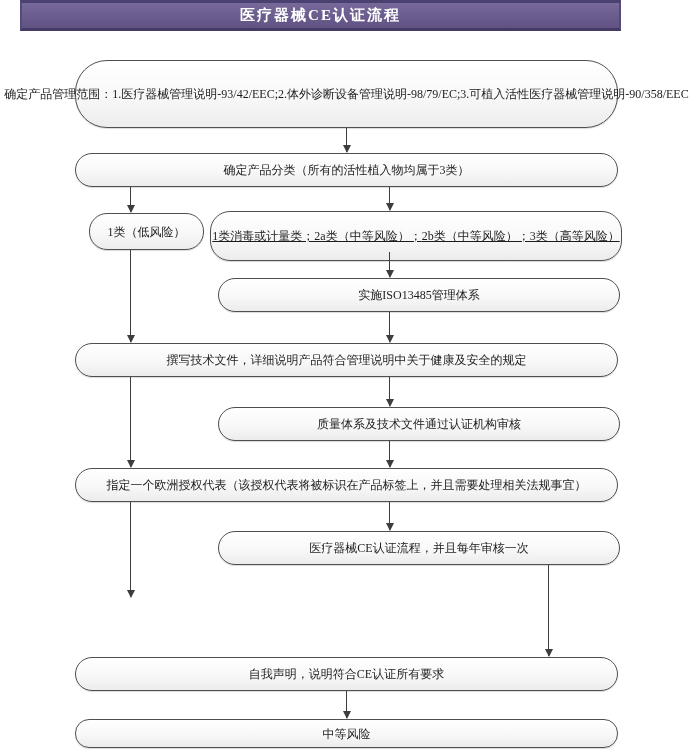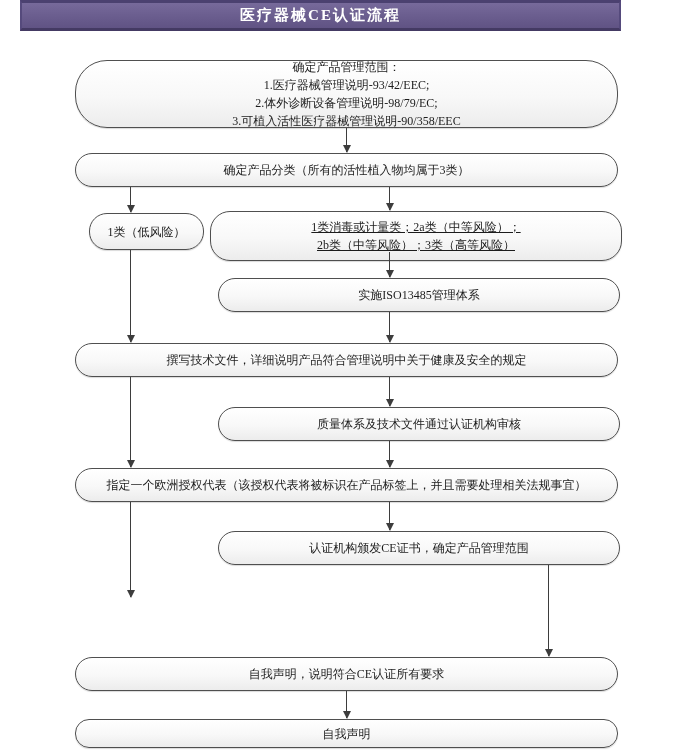--- a/index.html
+++ b/index.html
@@ -13,21 +13,21 @@
     border-top:3px solid #4b4170;border-bottom:3px solid #443a63;
     border-left:2px solid #554a7c;border-right:2px solid #554a7c;
     display:flex;align-items:center;justify-content:center;
     color:#ffffff;font-size:15px;font-weight:bold;letter-spacing:2px;margin-left:20px;
   }
   .node{
     position:absolute;box-sizing:border-box;
     border:1px solid #4f4f4f;
     background:linear-gradient(180deg,#ffffff 0%,#f8f8f8 55%,#ececec 100%);
     box-shadow:0 1px 1px rgba(0,0,0,0.15);
-    display:flex;flex-direction:column;align-items:center;justify-content:center;
+    display:flex;flex-direction:row;align-items:center;justify-content:center;
     text-align:center;font-size:12px;color:#1c1c1c;line-height:1.5;white-space:nowrap;
   }
   
   #n-scope   {left:75px; top:60px;  width:543px;height:68px;border-radius:32px;}
   #n-classify{left:75px; top:153px; width:543px;height:34px;border-radius:17px;}
   #n-class1  {left:89px; top:213px; width:115px;height:37px;border-radius:18px;}
   #n-class2  {left:210px;top:211px; width:412px;height:50px;border-radius:20px;text-decoration:underline;}
   #n-iso     {left:218px;top:278px; width:402px;height:34px;border-radius:17px;}
   #n-techfile{left:75px; top:343px; width:543px;height:34px;border-radius:17px;}
   #n-audit   {left:218px;top:407px; width:402px;height:34px;border-radius:17px;}
@@ -83,30 +83,30 @@
 
   <div class="node" id="n-audit">
     <div>质量体系及技术文件通过认证机构审核</div>
   </div>
 
   <div class="node" id="n-rep">
     <div>指定一个欧洲授权代表（该授权代表将被标识在产品标签上，并且需要处理相关法规事宜）</div>
   </div>
 
   <div class="node" id="n-cert">
-    <div>认证机构颁发CE证书，确定产品管理范围</div>
+    <div>医疗器械CE认证流程，并且每年审核一次</div>
   </div>
 
 
   <div class="node" id="n-declare">
     <div>自我声明，说明符合CE认证所有要求</div>
   </div>
 
   <div class="node" id="n-market">
-    <div>自我声明</div>
+    <div>中等风险</div>
   </div>
 
   <div class="conn" style="left:346px;top:128px;height:24px;"></div>
   <div class="conn" style="left:130px;top:187px;height:25px;"></div>
   <div class="conn" style="left:389px;top:187px;height:23px;"></div>
   <div class="conn" style="left:130px;top:250px;height:92px;"></div>
   <div class="conn" style="left:389px;top:252px;height:25px;"></div>
   <div class="conn" style="left:389px;top:312px;height:30px;"></div>
   <div class="conn" style="left:130px;top:377px;height:90px;"></div>
   <div class="conn" style="left:389px;top:377px;height:29px;"></div>

